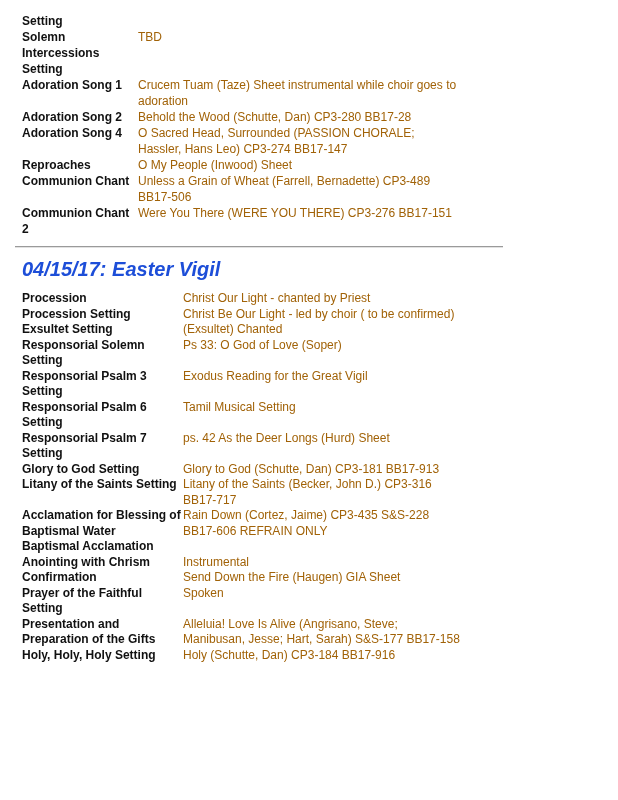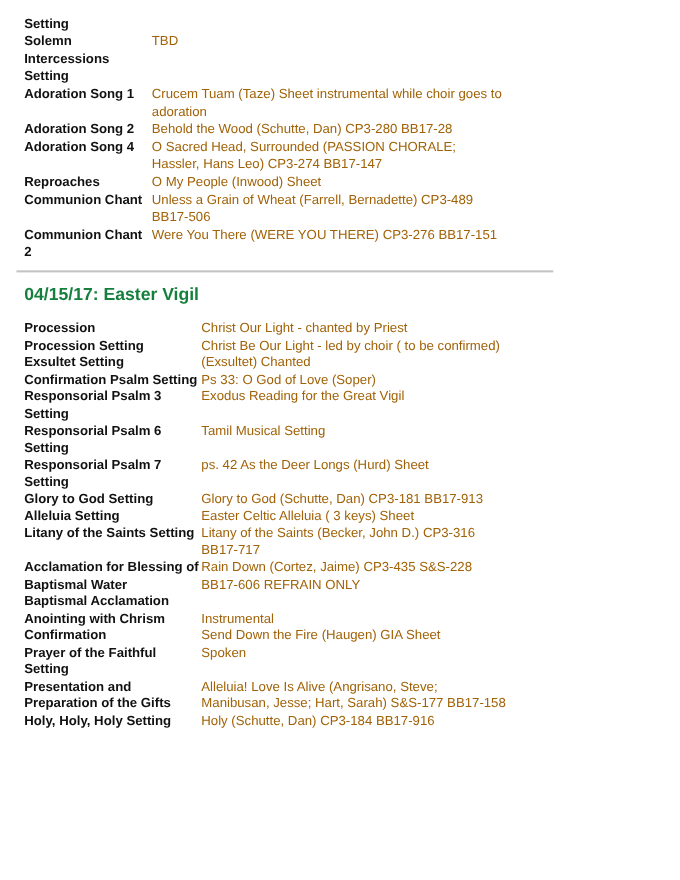--- a/index.html
+++ b/index.html
@@ -36,25 +36,26 @@
   .divider{
     height:0;
     border:none;
     border-top:1px solid #9a9a9a;
     border-bottom:1px solid #e2e2e2;
     width:488px;
     margin:9px 0 0 -7px;
   }
   
   .section-heading{
-    color:#15803d;
+    color:#1d4ed8;
     font-weight:bold;
-    font-size:16px;
+    font-size:20px;
     line-height:18px;
     margin:12px 0 13px 0;
+    font-style:italic;
   }
 </style>
 </head>
 <body>
 
 <div class="page">
 
   <div class="section-a">
     <div class="row">
       <div class="lbl">Setting</div>
@@ -101,42 +102,38 @@
     </div>
     <div class="row">
       <div class="lbl">Procession Setting</div>
       <div class="val">Christ Be Our Light - led by choir ( to be confirmed)</div>
     </div>
     <div class="row">
       <div class="lbl">Exsultet Setting</div>
       <div class="val">(Exsultet) Chanted</div>
     </div>
     <div class="row">
-      <div class="lbl">Confirmation Psalm Setting</div>
+      <div class="lbl">Responsorial Solemn Setting</div>
       <div class="val">Ps 33: O God of Love (Soper)</div>
     </div>
     <div class="row">
       <div class="lbl">Responsorial Psalm 3 Setting</div>
       <div class="val">Exodus Reading for the Great Vigil</div>
     </div>
     <div class="row">
       <div class="lbl">Responsorial Psalm 6 Setting</div>
       <div class="val">Tamil Musical Setting</div>
     </div>
     <div class="row">
       <div class="lbl">Responsorial Psalm 7 Setting</div>
       <div class="val">ps. 42 As the Deer Longs (Hurd) Sheet</div>
     </div>
     <div class="row">
       <div class="lbl">Glory to God Setting</div>
       <div class="val">Glory to God (Schutte, Dan) CP3-181 BB17-913</div>
-    </div>
-    <div class="row">
-      <div class="lbl">Alleluia Setting</div>
-      <div class="val">Easter Celtic Alleluia ( 3 keys) Sheet</div>
     </div>
     <div class="row">
       <div class="lbl">Litany of the Saints Setting</div>
       <div class="val">Litany of the Saints (Becker, John D.) CP3-316 BB17-717</div>
     </div>
     <div class="row">
       <div class="lbl">Acclamation for Blessing of Baptismal Water</div>
       <div class="val">Rain Down (Cortez, Jaime) CP3-435 S&amp;S-228 BB17-606 REFRAIN ONLY</div>
     </div>
     <div class="row">

